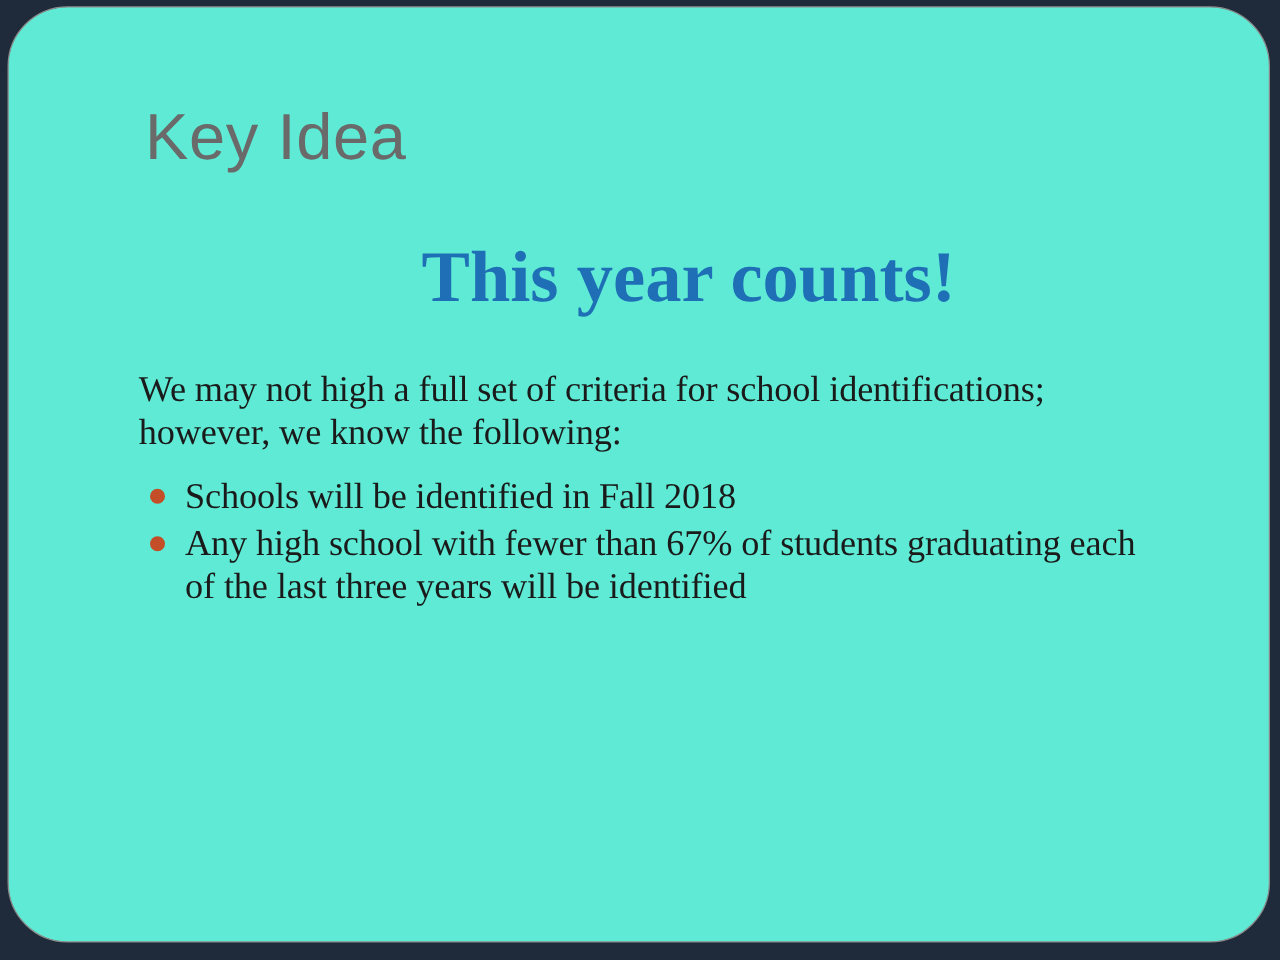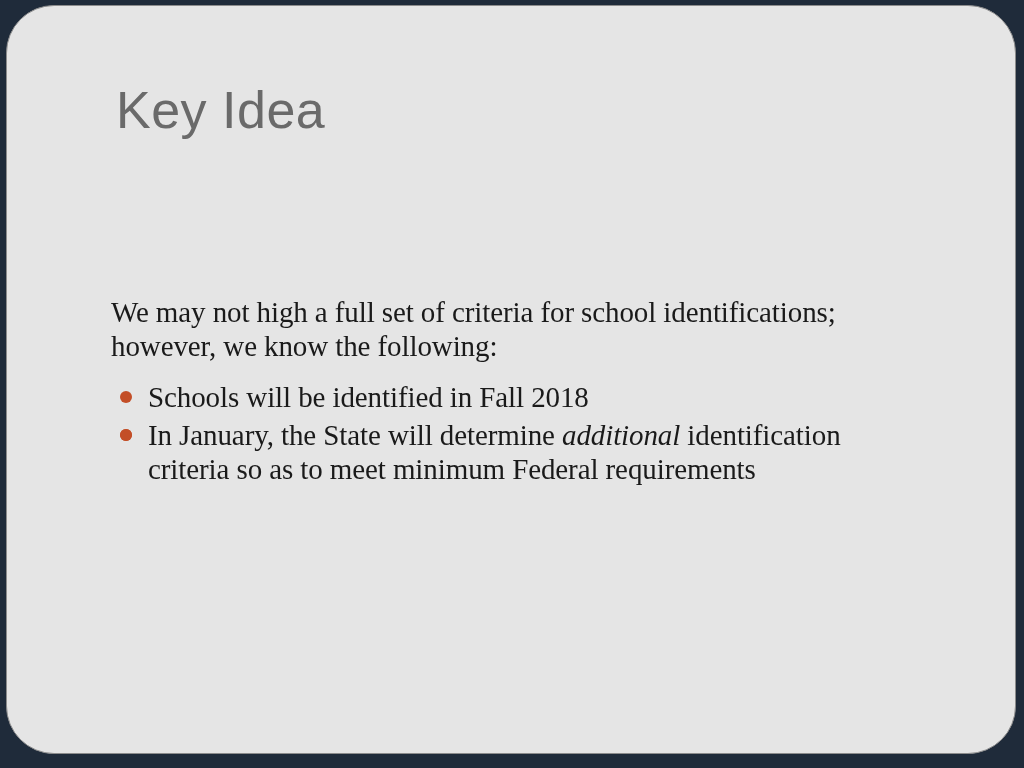--- a/index.html
+++ b/index.html
@@ -13,21 +13,21 @@
     background: #1F2B3A;
     overflow: hidden;
     font-family: "Liberation Serif", "DejaVu Serif", serif;
   }
   .slide {
     position: absolute;
     left: 6px;
     top: 5px;
     width: 1010px;
     height: 749px;
-    background: #e5e5e5;
+    background: #5eead4;
     border: 1px solid #8C8C8C;
     border-radius: 48px;
     box-sizing: border-box;
   }
   .slide-title {
     position: absolute;
     left: 109px;
     top: 76px;
     margin: 0;
     font-family: "Liberation Sans", sans-serif;
@@ -96,36 +96,34 @@
     font-style: italic;
   }
 </style>
 </head>
 <body>
 
 <div class="slide">
 
   <h1 class="slide-title">Key Idea</h1>
 
+  <h2 class="slide-heading">This year counts!</h2>
 
   <p class="intro-text">We may not high a full set of criteria for school identifications;
 however, we know the following:</p>
 
   <ul class="bullet-list">
 
     <li class="bullet-item">
       <span class="bullet-marker"></span>
       <span class="bullet-text">Schools will be identified in Fall 2018</span>
     </li>
 
     <li class="bullet-item">
       <span class="bullet-marker"></span>
+      <span class="bullet-text">Any high school with fewer than 67% of students graduating each
+of the last three years will be identified</span>
     </li>
 
 
-    <li class="bullet-item">
-      <span class="bullet-marker"></span>
-      <span class="bullet-text"><span>In January, the State will determine </span><em>additional</em><span> identification
-criteria so as to meet minimum Federal requirements</span></span>
-    </li>
 
   </ul>
 </div>
 
 </body></html>

